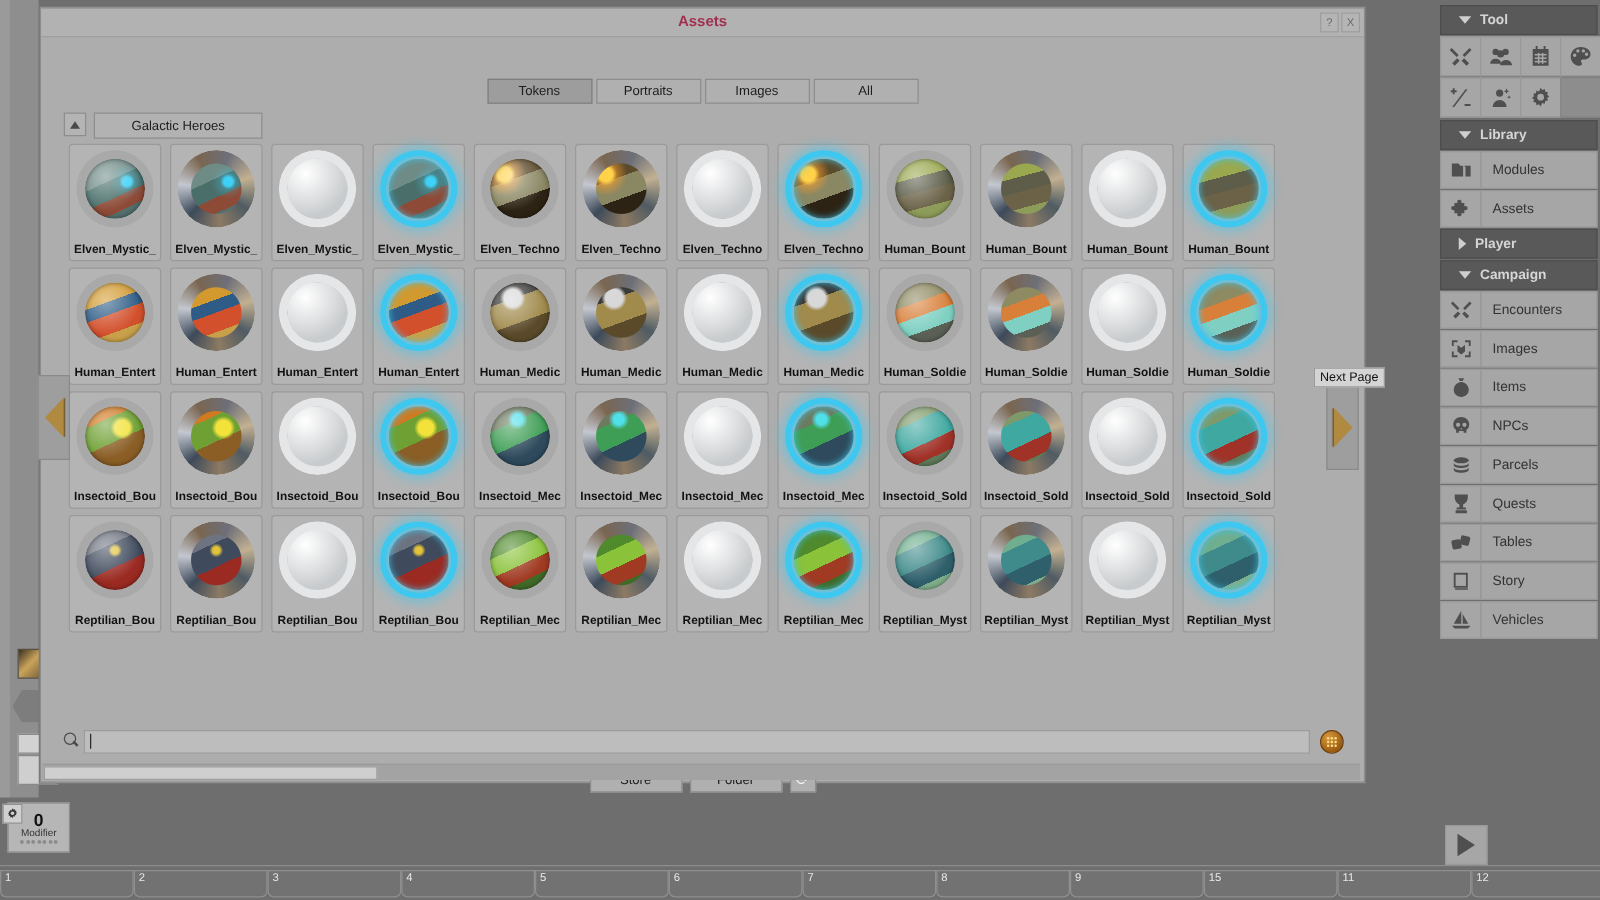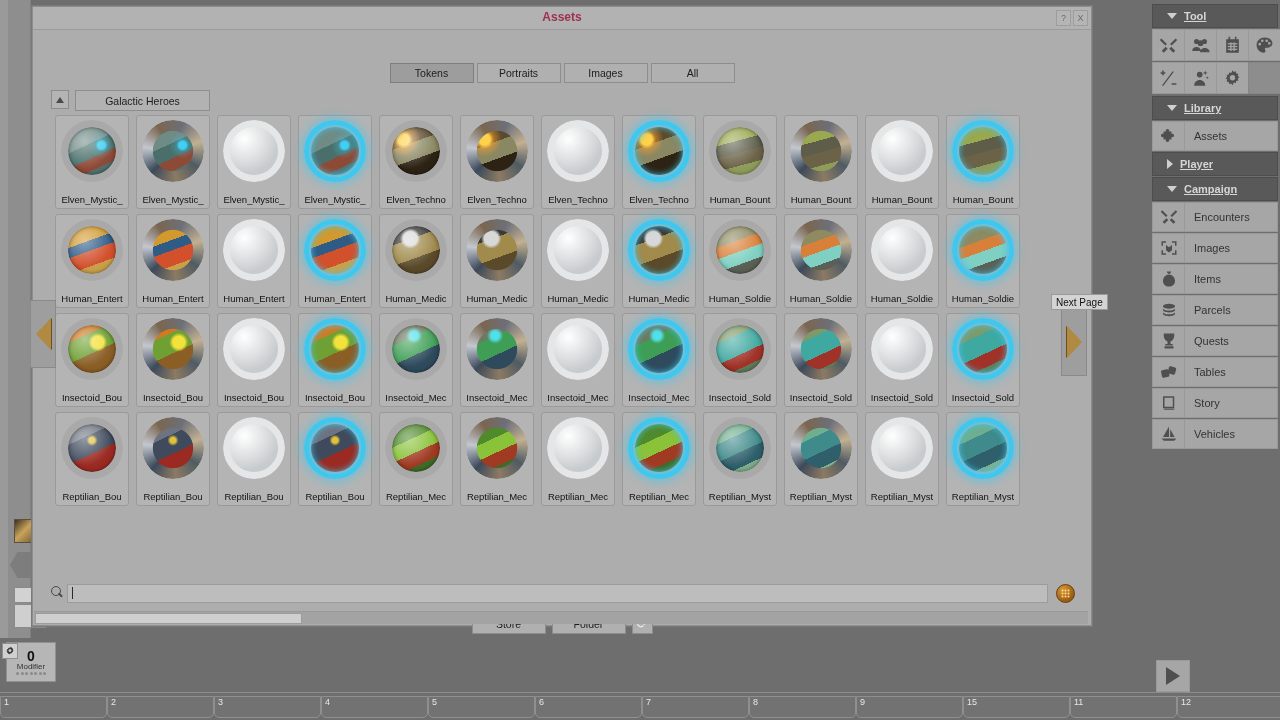--- a/index.html
+++ b/index.html
@@ -63,21 +63,21 @@
       box-shadow:inset 0 0 4px rgba(0,0,0,.5);}
   .ring-orn-b{position:absolute;inset:0;border-radius:50%;
       background:conic-gradient(from 20deg,#6d6f78,#c2b091,#4f5b63,#8c7a63,#3d4a5a,#c3c7cf,#7a6650,#6d6f78);
       -webkit-mask:radial-gradient(circle, transparent 0 45%, #000 47%);
       mask:radial-gradient(circle, transparent 0 45%, #000 47%);}
   .ring-white{border:7px solid #e4e6e8;background:
       radial-gradient(circle at 30% 25%, #ffffff, #c8cbcd 70%);}
   .ring-glow{border:5px solid #3ec8f0;box-shadow:0 0 7px 2px rgba(62,200,240,.85),
       inset 0 0 6px 2px rgba(62,200,240,.9);}
   .tok.glow{box-shadow:0 0 9px 3px rgba(62,200,240,.55);}
-  .cap{position:absolute;bottom:3px;left:0;right:0;text-align:center;font-size:9.5px;font-weight:normal;
+  .cap{position:absolute;bottom:3px;left:0;right:0;text-align:center;font-size:9.5px;font-weight:bold;
      color:#121212;white-space:nowrap;overflow:hidden;}
 
   
   .nav-arrow{position:absolute;width:24px;height:66px;background:#9e9e9e;border:1px solid #8a8a8a;
      display:flex;align-items:center;justify-content:center;}
   .nav-prev{left:30px;top:300px;}
   .nav-next{left:1061px;top:308px;}
   .tri-l{width:0;height:0;border-top:16px solid transparent;border-bottom:16px solid transparent;
      border-right:15px solid #b08a40;filter:drop-shadow(1px 0 0 #6a5020);}
   .tri-r{width:0;height:0;border-top:16px solid transparent;border-bottom:16px solid transparent;
@@ -104,21 +104,21 @@
   .refresh-btn{width:19px;height:19px;background:#b0b0b0;border:1px solid #8d8d8d;display:flex;
      align-items:center;justify-content:center;color:#f0f0f0;font-size:13px;line-height:1;}
 
   
   .dlg-scroll{position:absolute;left:1px;bottom:1px;width:1054px;height:12px;background:#a3a3a3;border-top:1px solid #9a9a9a;}
   .dlg-scroll-thumb{position:absolute;left:1px;top:1px;width:265px;height:9px;background:#cfcfcf;border:1px solid #9c9c9c;}
 
   
   .sidebar{position:absolute;left:1152px;top:4px;width:126px;height:712px;}
   .sec-head{height:22px;background:#595959;border:1px solid #4d4d4d;display:flex;align-items:center;
-     padding-left:14px;gap:7px;color:#d6d6d6;font-size:11px;font-weight:bold;margin-bottom:1px;text-decoration:underline;}
+     padding-left:14px;gap:7px;color:#d6d6d6;font-size:11px;font-weight:bold;margin-bottom:1px;}
   .sec-head .caret-d{width:0;height:0;border-left:5px solid transparent;border-right:5px solid transparent;border-top:6px solid #cfcfcf;}
   .sec-head .caret-r{width:0;height:0;border-top:5px solid transparent;border-bottom:5px solid transparent;border-left:6px solid #cfcfcf;}
   .icon-grid{display:grid;grid-template-columns:repeat(4,31px);gap:1px;margin-bottom:2px;}
   .icon-cell{width:31px;height:30px;background:#a6a6a6;border:1px solid #999;display:flex;align-items:center;justify-content:center;}
   .icon-cell.empty{background:#8d8d8d;border-color:#868686;}
   .icon-cell svg{fill:#4f4f4f;}
   .lib-item{display:flex;align-items:stretch;height:30px;margin-bottom:1px;}
   .lib-ico{width:31px;background:#a6a6a6;border:1px solid #999;display:flex;align-items:center;justify-content:center;}
   .lib-ico svg{fill:#4f4f4f;}
   .lib-lbl{flex:1;background:#a6a6a6;border:1px solid #999;border-left:none;display:flex;align-items:center;
@@ -628,20 +628,28 @@
     </div>
 
     <div class="sec-head">
       <span class="caret-d"></span>
       <span>Library</span>
     </div>
 
     <div class="lib-item">
       <div class="lib-ico">
         <svg width="18" height="18" viewBox="0 0 24 24">
+            <path d="M2 5h7l2 2.5h3V19H2zM15 7.5h7V19h-5.5V9z"></path>
+          </svg>
+      </div>
+      <div class="lib-lbl">Modules</div>
+    </div>
+    <div class="lib-item">
+      <div class="lib-ico">
+        <svg width="18" height="18" viewBox="0 0 24 24">
             <path d="M10 2.5c1.4 0 2.3 1 2.3 2 0 .6-.3 1-.3 1.4h3.3v3.4c.4 0 .8-.3 1.4-.3 1 0 2 .9 2 2.3s-1 2.3-2 2.3c-.6 0-1-.3-1.4-.3v3.4h-3.3c0 .4.3.8.3 1.4 0 1-.9 2-2.3 2s-2.3-1-2.3-2c0-.6.3-1 .3-1.4H4.7v-3.4c-.4 0-.8.3-1.4.3-1 0-2-.9-2-2.3s1-2.3 2-2.3c.6 0 1 .3 1.4.3V5.9H8c0-.4-.3-.8-.3-1.4 0-1 .9-2 2.3-2z"></path>
           </svg>
       </div>
       <div class="lib-lbl">Assets</div>
     </div>
 
     <div class="sec-head">
       <span class="caret-r"></span>
       <span>Player</span>
     </div>
@@ -669,20 +677,31 @@
           </div>
           <div class="lib-lbl">Images</div>
         </div>
         <div class="lib-item">
           <div class="lib-ico">
             <svg width="18" height="18" viewBox="0 0 24 24">
               <path d="M9 2h6l-1.5 3h-3zM12 6c4.5 0 8 4 8 8.5S16.5 22 12 22 4 19 4 14.5 7.5 6 12 6z"></path>
             </svg>
           </div>
           <div class="lib-lbl">Items</div>
+        </div>
+        <div class="lib-item">
+          <div class="lib-ico">
+            <svg width="18" height="18" viewBox="0 0 24 24">
+              <path d="M12 2C7 2 3.5 5.5 3.5 10c0 2.6 1.2 4.6 3 5.8V19h3v-2h5v2h3v-3.2c1.8-1.2 3-3.2 3-5.8C20.5 5.5 17 2 12 2z"></path>
+              <circle cx="8.6" cy="10.5" r="2.2" fill="#a6a6a6"></circle>
+              <circle cx="15.4" cy="10.5" r="2.2" fill="#a6a6a6"></circle>
+              <path d="M11 14h2l-1 2.2z" fill="#a6a6a6"></path>
+            </svg>
+          </div>
+          <div class="lib-lbl">NPCs</div>
         </div>
         <div class="lib-item">
           <div class="lib-ico">
             <svg width="18" height="18" viewBox="0 0 24 24">
               <ellipse cx="12" cy="7" rx="8" ry="3.2"></ellipse>
               <path d="M4 9.5c0 1.8 3.6 3.2 8 3.2s8-1.4 8-3.2V12c0 1.8-3.6 3.2-8 3.2S4 13.8 4 12z"></path>
               <path d="M4 14.5c0 1.8 3.6 3.2 8 3.2s8-1.4 8-3.2V17c0 1.8-3.6 3.2-8 3.2S4 18.8 4 17z"></path>
             </svg>
           </div>
           <div class="lib-lbl">Parcels</div>

